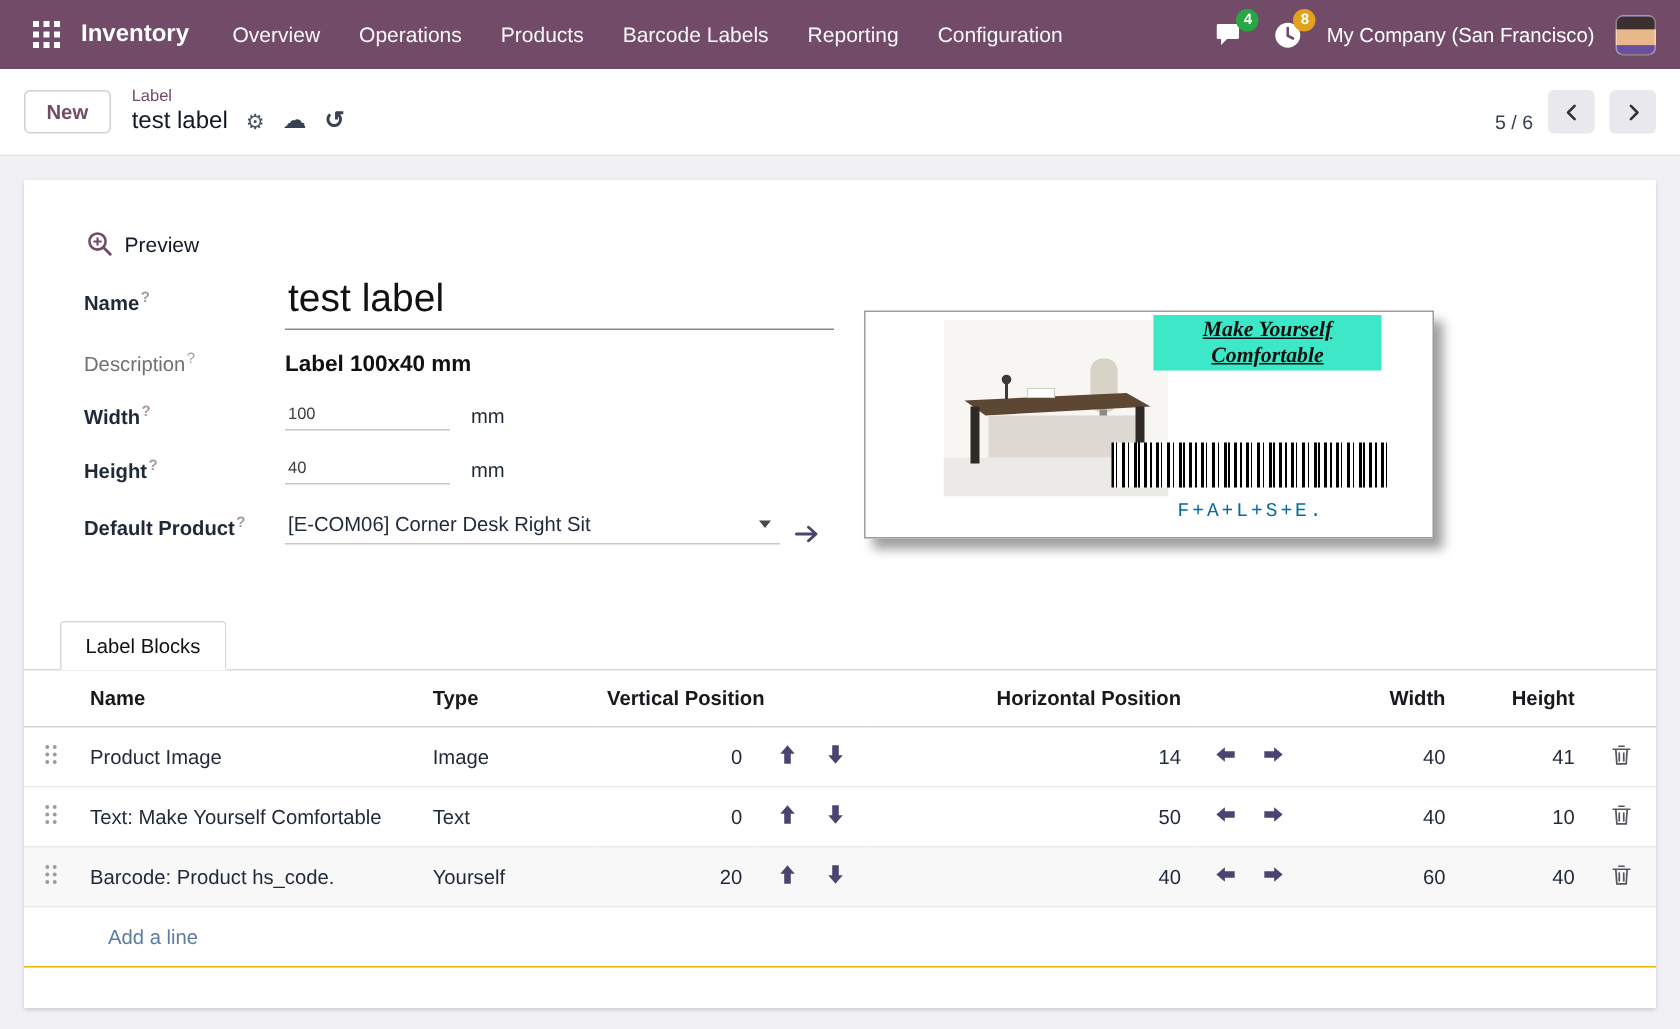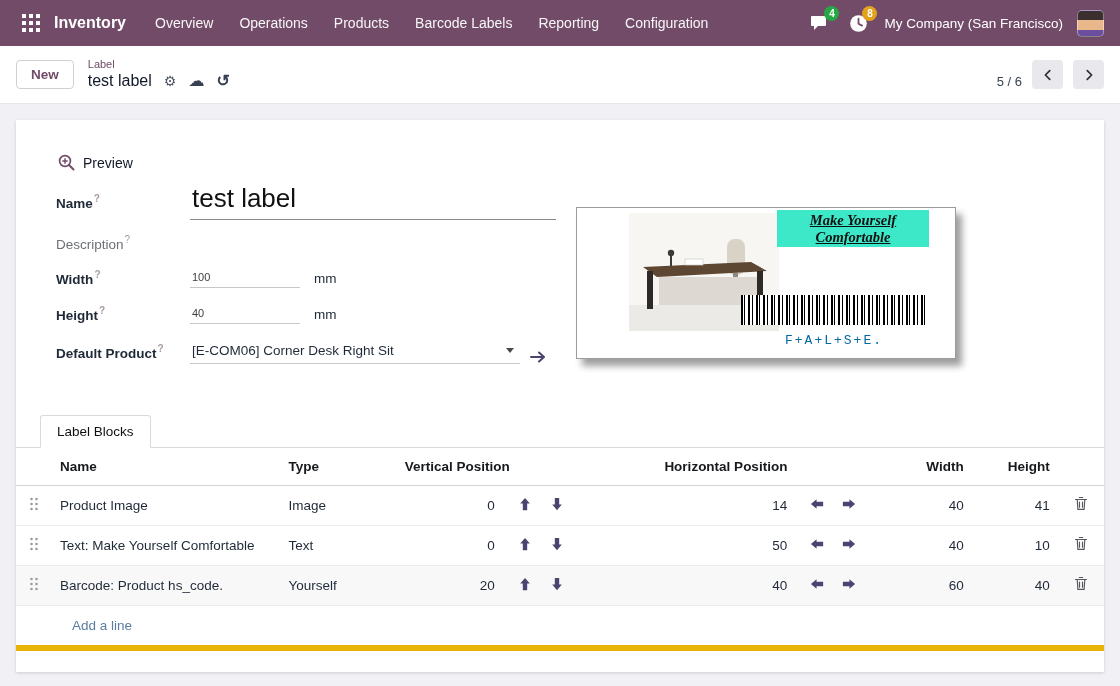--- a/index.html
+++ b/index.html
@@ -55,39 +55,39 @@
   .unit{margin-left:14px;color:#1f2937}
   .inline-val{display:flex;align-items:center}
   .m2o{display:flex;align-items:flex-end;gap:10px}
   .m2o-box{width:330px;border-bottom:1px solid #c6c6cc;display:flex;align-items:center;justify-content:space-between;padding:2px 6px 5px 2px;cursor:pointer}
   .caret{width:0;height:0;border-left:4px solid transparent;border-right:4px solid transparent;border-top:5px solid #4a4a4a}
 
   
   .preview-area{flex:1;position:relative}
   .label-box{position:absolute;left:0;top:24px;width:380px;height:152px;background:#fff;border:1px solid #9c9c9c;box-shadow:6px 7px 7px rgba(0,0,0,.38)}
   .desk{position:absolute;left:52px;top:5px}
-  .mk-text{position:absolute;top:2px;right:26px;width:152px;background:var(--highlight);color:#101010;text-align:center;font-family:"Liberation Serif",serif;font-weight:700;font-style:italic;text-decoration:underline;font-size:14.5px;line-height:1.15;padding:2px 3px}
+  .mk-text{position:absolute;top:2px;right:34px;width:152px;background:var(--highlight);color:#101010;text-align:center;font-family:"Liberation Serif",serif;font-weight:700;font-style:italic;text-decoration:underline;font-size:14.5px;line-height:1.15;padding:2px 3px}
   .barcode-wrap{position:absolute;right:28px;bottom:10px;width:186px;text-align:center}
   .bars{height:30px;background:repeating-linear-gradient(90deg,#000 0 2px,#fff 2px 3px,#000 3px 4px,#fff 4px 7px,#000 7px 9px,#fff 9px 11px,#000 11px 12px,#fff 12px 15px)}
   .bc-text{font-family:"Liberation Mono",monospace;font-size:13px;letter-spacing:2px;color:#0369a1;margin-top:8px}
 
   
   .tabbar{margin-top:34px;border-bottom:1px solid #d9d9de;padding-left:24px}
   .tab{display:inline-block;padding:8px 16px;border:1px solid #d9d9de;border-bottom:1px solid #fff;margin-bottom:-1px;background:#fff;font-size:13.5px;color:#111;cursor:pointer;border-radius:3px 3px 0 0}
   table.blocks{width:100%;border-collapse:collapse;table-layout:fixed;font-size:13.5px}
   .blocks th{padding:11px 8px;font-weight:700;color:#17191c;border-bottom:1px solid #d4d4d8;text-align:left;white-space:nowrap}
   .blocks th.r{text-align:right}
   .blocks td{padding:10px 8px;border-top:1px solid #ececef;color:#1f2937;vertical-align:middle}
   .blocks tr:first-child td{border-top:none}
   .blocks tbody tr:nth-child(3){background:#f8f8f9}
   td.c-num,th.c-num{text-align:right}
   td.c-handle{text-align:center;cursor:grab}
   td.c-arrows .arr{color:var(--arrow);margin:0 7px;vertical-align:middle}
   td.c-trash{text-align:center}
-  .addline{padding:12px 0 12px 56px;border-top:1px solid #ececef;border-bottom:6px solid #eab308;color:var(--link-blue);cursor:pointer;font-size:13.5px;width:100%;text-align:left}
+  .addline{padding:12px 0 12px 56px;border-top:1px solid #ececef;border-bottom:1px solid #eab308;color:var(--link-blue);cursor:pointer;font-size:13.5px;width:100%;text-align:left}
 </style>
 </head>
 <body>
 
 <div class="navbar">
   <div class="apps-btn">
     <svg width="18" height="18" viewBox="0 0 18 18">
       <g fill="#ffffff">
         <rect x="0" y="0" width="4" height="4"></rect>
           <rect x="7" y="0" width="4" height="4"></rect>
@@ -170,20 +170,21 @@
 
       <div class="form-left">
 
         <div class="frow" style="align-items:start;margin-bottom:14px">
           <div class="flabel" style="padding-top:10px"><span>Name</span><span class="help">?</span></div>
           <input class="name-input" value="test label" style="">
         </div>
 
         <div class="frow">
           <div class="flabel muted"><span>Description</span><span class="help">?</span></div>
+          <div class="desc-value">Label 100x40 mm</div>
         </div>
 
         <div class="frow">
           <div class="flabel"><span>Width</span><span class="help">?</span></div>
           <div class="inline-val">
             <input class="small-input" value="100" style="">
             <span class="unit">mm</span>
           </div>
         </div>
 

